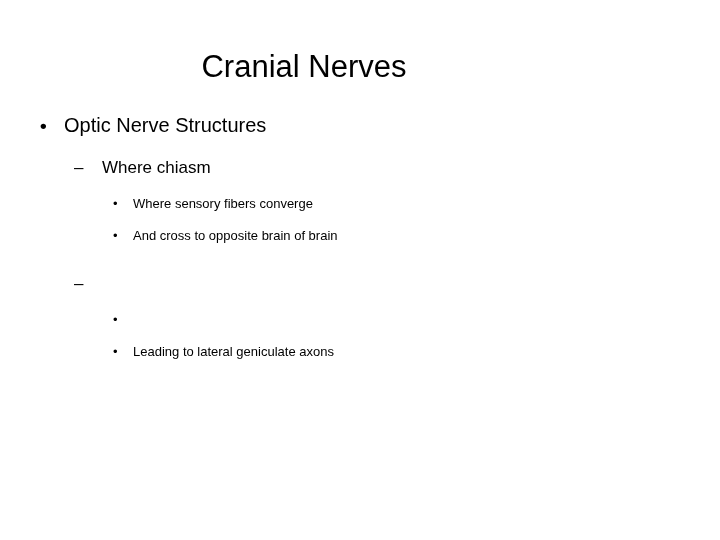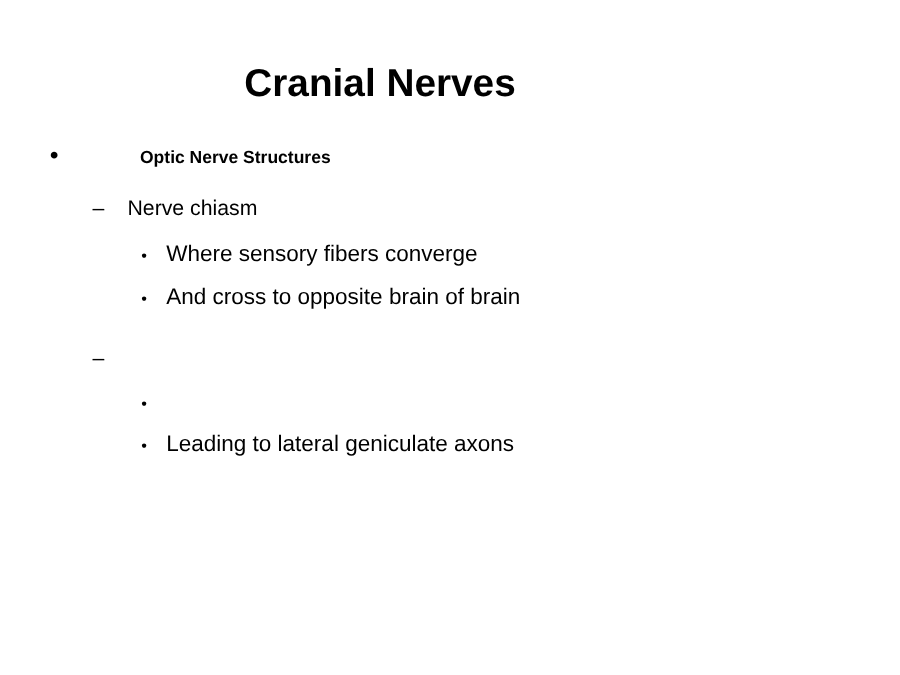--- a/index.html
+++ b/index.html
@@ -23,21 +23,21 @@
   }
 
   
   .slide-title {
     position: absolute;
     top: 48px;
     left: 0;
     width: 608px;
     text-align: center;
     font-size: 31px;
-    font-weight: bold;
+    font-weight: normal;
     line-height: 38px;
     letter-spacing: 0px;
     color: #000000;
     white-space: nowrap;
   }
 
   
   .body-list {
     position: absolute;
     top: 112px;
@@ -69,24 +69,23 @@
     padding-left: 40px;
     margin-bottom: 17px;
   }
   .lvl1 .marker {
     width: 24px;
     font-size: 19px;
     font-weight: bold;
     line-height: 26px;
   }
   .lvl1 .btext {
-    font-size: 14px;
-    font-weight: bold;
+    font-size: 20px;
+    font-weight: normal;
     line-height: 26px;
-    margin-left: 48px;
   }
 
   
   .lvl2 {
     padding-left: 74px;
     margin-bottom: 14px;
   }
   .lvl2 .marker {
     width: 28px;
     font-size: 17px;
@@ -104,21 +103,21 @@
     padding-left: 113px;
     margin-bottom: 12px;
   }
   .lvl3 .marker {
     width: 20px;
     font-size: 13px;
     font-weight: normal;
     line-height: 20px;
   }
   .lvl3 .btext {
-    font-size: 18px;
+    font-size: 13px;
     font-weight: normal;
     line-height: 20px;
     text-align: right;
   }
 
   .gap-after {
     margin-bottom: 26px;
   }
 
   
@@ -142,21 +141,21 @@
 
   <div class="body-list">
 
     <div class="bullet-row lvl1">
       <span class="marker">•</span>
       <span class="btext">Optic Nerve Structures</span>
     </div>
 
     <div class="bullet-row lvl2">
       <span class="marker">–</span>
-      <span class="btext">Nerve chiasm</span>
+      <span class="btext">Where chiasm</span>
     </div>
 
     <div class="bullet-row lvl3">
       <span class="marker">•</span>
       <span class="btext">Where sensory fibers converge</span>
     </div>
 
     <div class="bullet-row lvl3 gap-after">
       <span class="marker">•</span>
       <span class="btext">And cross to opposite brain of brain</span>

